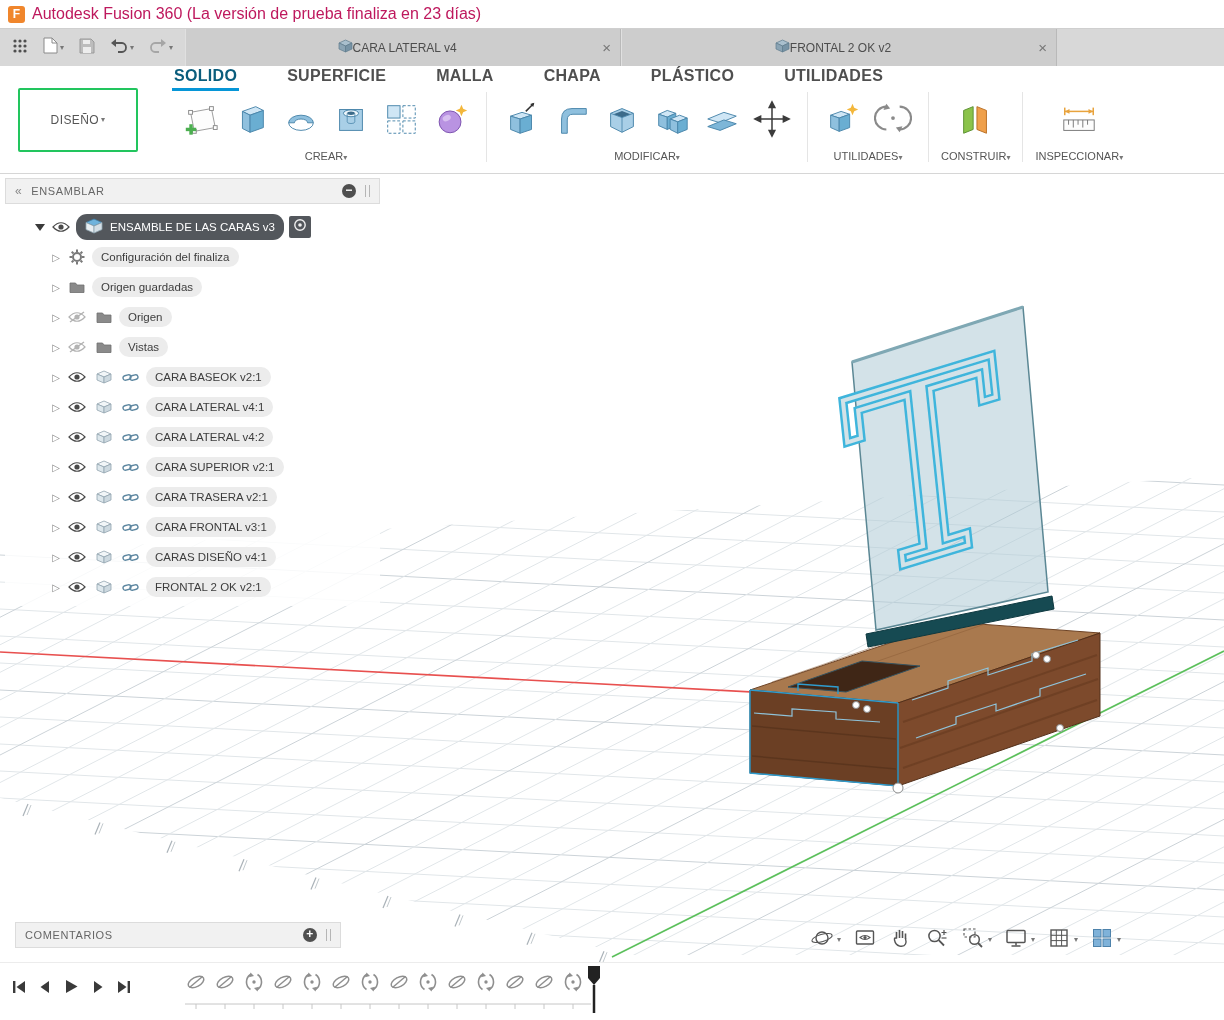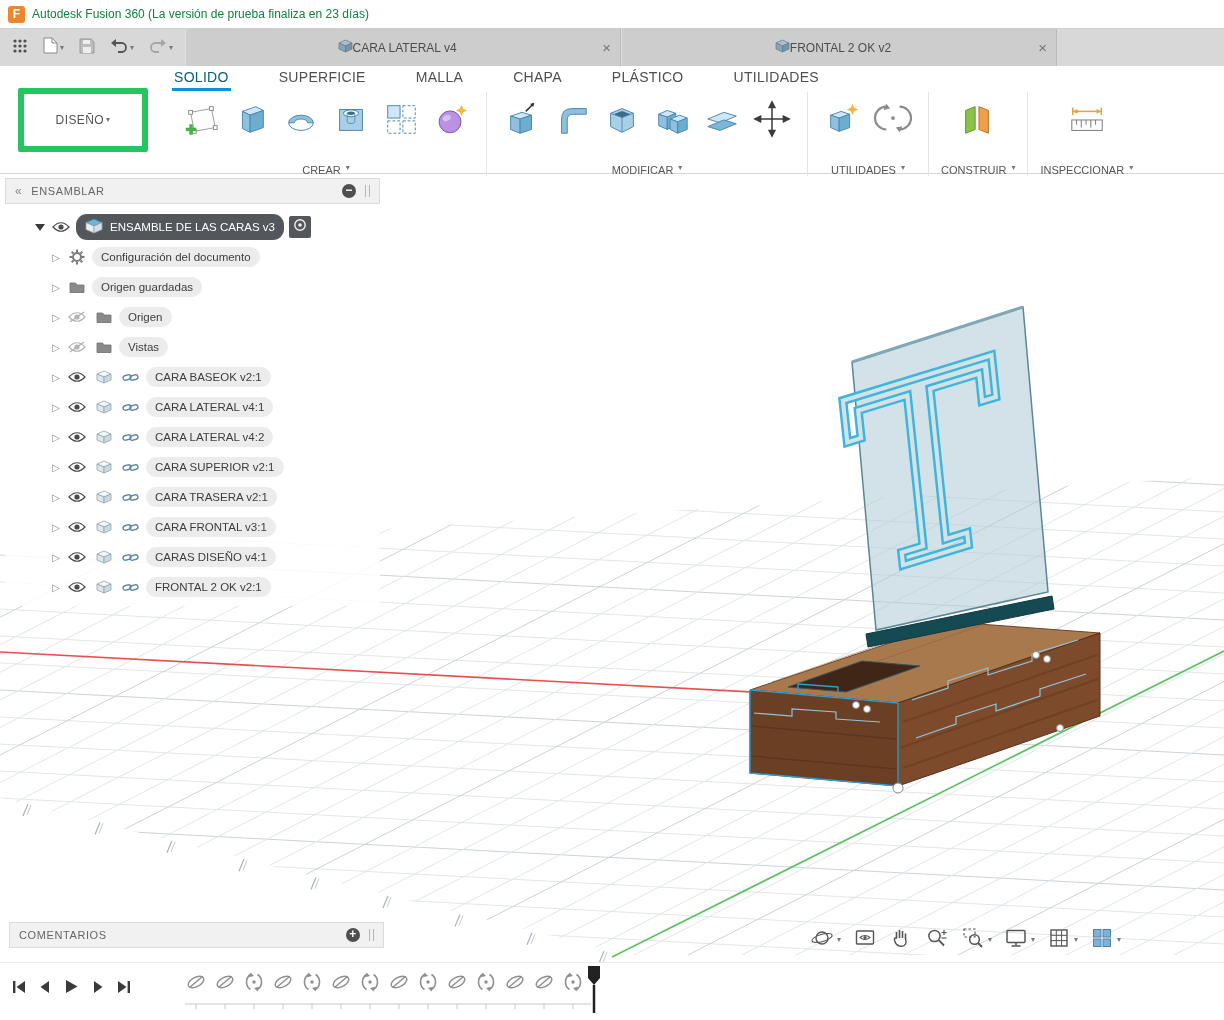--- a/index.html
+++ b/index.html
@@ -4,52 +4,52 @@
 <style>
   *{box-sizing:border-box;margin:0;padding:0}
   html,body{width:1224px;height:1020px;overflow:hidden;background:#fff;
     font-family:"Liberation Sans",sans-serif;position:relative}
 
   
   .titlebar{position:absolute;top:0;left:0;right:0;height:28px;background:#fff;
     display:flex;align-items:center;gap:7px;padding-left:8px;z-index:30}
   .logo{width:17px;height:17px;border-radius:3px;background:#f0862c;color:#fff;
     font-weight:bold;font-size:12px;display:flex;align-items:center;justify-content:center}
-  .title-text{font-size:12px;color:#15803d}
+  .title-text{font-size:16px;color:#be185d}
 
   
   .tabbar{position:absolute;top:28px;left:0;right:0;height:38px;background:#d8d8d8;
     border-top:1px solid #cfcfcf;display:flex;align-items:stretch;z-index:30}
   .qbar{display:flex;align-items:center;gap:15px;padding:0 12px}
   .qbtn{display:flex;align-items:center;gap:2px;color:#555}
   .caret{font-size:8px;color:#777;line-height:1}
   .doc-tabs{display:flex;flex:1;min-width:0}
   .tab{display:flex;align-items:center;justify-content:center;gap:0;padding:0 26px 0 14px;
     background:#cdcdcd;border-right:1px solid #b9b9b9;border-left:1px solid #e0e0e0;
     flex:1;max-width:436px;font-size:12px;color:#4d4d4d;position:relative;min-width:0}
   .tab .tablabel{white-space:nowrap;overflow:hidden}
   .tab .close{position:absolute;right:9px;color:#777;font-size:15px;line-height:1}
   .tab.active{background:#fff;border:none;flex:0 0 136px;max-width:none;overflow:hidden;
     justify-content:flex-start;padding:0 0 0 16px}
 
   
   .ribbon{position:absolute;top:66px;left:0;right:0;height:108px;background:#fff;
     border-bottom:1px solid #d6d6d6;z-index:30}
   .ribbon-tabs{display:flex;gap:46px;padding-left:172px;height:25px;align-items:flex-end}
-  .rtab{font-size:14px;font-weight:normal;color:#4f4f4f;padding:0 2px 6px;letter-spacing:.3px}
+  .rtab{font-size:16px;font-weight:bold;color:#4f4f4f;padding:0 2px 6px;letter-spacing:.3px}
   .rtab.active{color:#0a5d7c;border-bottom:3px solid #0696d7;padding-bottom:3px}
-  .env-btn{position:absolute;left:18px;top:22px;width:130px;height:64px;border:6px solid #22c55e;
+  .env-btn{position:absolute;left:18px;top:22px;width:120px;height:64px;border:2px solid #22c55e;
     border-radius:2px;display:flex;align-items:center;justify-content:center;gap:2px;
     font-size:12px;color:#555;letter-spacing:.4px;background:#fff}
   .tool-row{display:flex;align-items:flex-start;padding-left:166px;margin-top:1px}
   .tgroup{display:flex;flex-direction:column;align-items:center;padding:0 12px;border-right:1px solid #e5e5e5}
   .tgroup:last-child{border-right:none}
   .tools{display:flex;align-items:center;gap:4px;height:58px}
   .tool{width:46px;height:54px;display:flex;align-items:center;justify-content:center;border-radius:3px}
-  .glabel{font-size:11px;color:#555;margin-top:14px;display:flex;gap:5px;align-items:flex-start;white-space:nowrap}
+  .glabel{font-size:11px;color:#555;margin-top:0;display:flex;align-items:flex-end;white-space:nowrap}
 
   
   .navigator{position:absolute;left:5px;top:178px;width:375px;z-index:15;background:rgba(255,255,255,.85)}
   .panel-header{height:26px;background:#f1f1f1;border:1px solid #dcdcdc;display:flex;align-items:center;
     padding:0 9px;font-size:11px;color:#666;letter-spacing:.6px}
   .ph-collapse{color:#888;margin-right:9px;font-size:12px}
   .ph-right{margin-left:auto;display:flex;align-items:center;gap:9px}
   .circle-btn{width:14px;height:14px;border-radius:50%;background:#4f4f4f;color:#fff;font-size:12px;
     line-height:13px;text-align:center;font-weight:bold}
   .grip{width:5px;height:12px;border-left:1px solid #b5b5b5;border-right:1px solid #b5b5b5}
@@ -58,21 +58,21 @@
   .exp{width:14px;text-align:center;color:#8a8a8a;font-size:10px;margin-left:44px;flex:none}
   .trow.root .exp{margin-left:28px}
   .tri-down{width:0;height:0;border-left:5px solid transparent;border-right:5px solid transparent;
     border-top:7px solid #3a3a3a;display:inline-block}
   .icell{width:27px;display:flex;justify-content:center;align-items:center;flex:none}
   .chip{background:#ececec;padding:4px 9px;font-size:11.5px;color:#3d3d3d;margin-left:2px;
     white-space:nowrap;border-radius:11px}
   .chip.dark{background:#53575c;color:#fff;display:flex;align-items:center;gap:7px}
   .target-chip{width:22px;height:22px;background:#53575c;margin-left:5px;display:flex;
     align-items:center;justify-content:center;border-radius:2px}
-  .comments{position:absolute;left:9px;top:922px;width:375px;z-index:15}
+  .comments{position:absolute;left:15px;top:922px;width:326px;z-index:15}
 
   
   .viewbar{position:absolute;left:810px;top:926px;display:flex;align-items:center;gap:12px;z-index:15}
   .vbtn{display:flex;align-items:center;gap:3px;color:#555}
 
   
   .timeline{position:absolute;left:0;right:0;bottom:0;height:58px;background:#fff;z-index:30;
     border-top:1px solid #ececec}
   .playback{position:absolute;left:12px;top:16px;display:flex;gap:12px;align-items:center}
   .pbtn{display:flex;align-items:center}
@@ -536,21 +536,21 @@
               <line x1="8" y1="13" x2="8" y2="15.5"></line>
               <line x1="0.5" y1="8" x2="3" y2="8"></line>
               <line x1="13" y1="8" x2="15.5" y2="8"></line>
               <line x1="2.7" y1="2.7" x2="4.5" y2="4.5"></line>
               <line x1="11.5" y1="11.5" x2="13.3" y2="13.3"></line>
               <line x1="13.3" y1="2.7" x2="11.5" y2="4.5"></line>
               <line x1="4.5" y1="11.5" x2="2.7" y2="13.3"></line>
             </g>
           </svg>
         </span>
-      <span class="chip">Configuración del documento</span>
+      <span class="chip">Configuración del finaliza</span>
     </div>
     <div class="trow">
       <span class="exp">▷</span>
       <span class="icell">
           <svg width="16" height="12" viewBox="0 0 16 12">
             <path d="M1,2 h5.5 l1.5,2 H15 v7.5 H1 Z" fill="#8a8a8a" stroke="#6e6e6e" stroke-width=".8"></path>
           </svg>
         </span>
       <span class="chip">Origen guardadas</span>
     </div>

